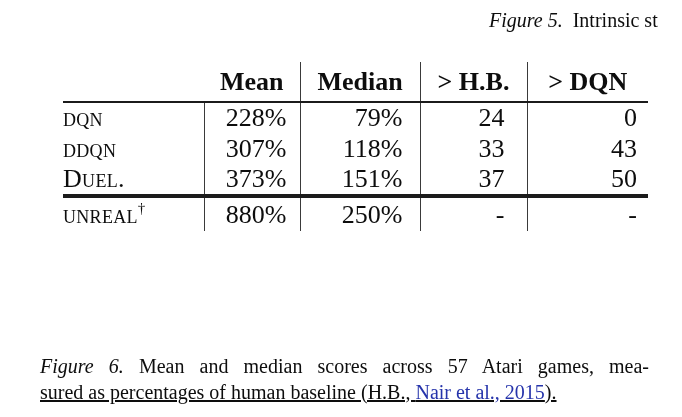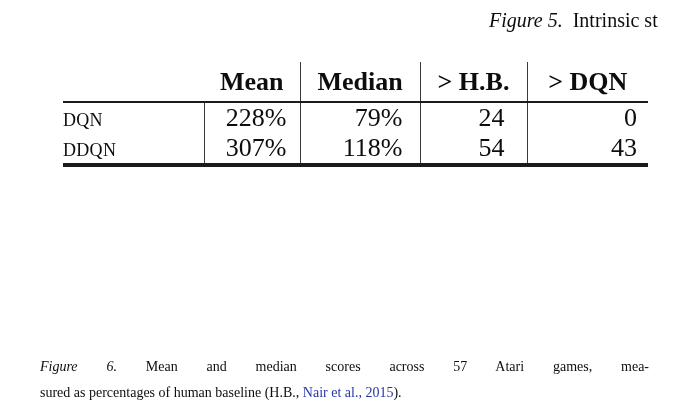--- a/index.html
+++ b/index.html
@@ -72,25 +72,25 @@
     line-height: 0;
     font-variant: normal;
   }
 
   
   .caption {
     position: absolute;
     left: 40px;
     top: 354px;
     width: 609px;
-    font-size: 14px;
+    font-size: 20px;
     line-height: 25.5px;
   }
   .caption .line1 { text-align: justify; text-align-last: justify; white-space: nowrap; }
-  .caption .line2 { text-align: left; white-space: nowrap; }
+  .caption .line2 { text-align: left; white-space: nowrap; text-decoration: underline; }
   .cite { color: var(--citec, #2634ab); cursor: pointer; }
 </style>
 </head>
 <body>
 
 <div class="fig5-frag">
   <span class="ital">Figure 5.</span>
   <span>&nbsp;</span><span>Intrinsic st</span>
 </div>
 
@@ -117,31 +117,45 @@
     <td class="val c-mean v">228%</td>
     <td class="val c-median v">79%</td>
     <td class="val c-hb v">24</td>
     <td class="val c-dqn v">0</td>
   </tr>
 
   <tr class="body-row">
     <td class="lbl">ddqn</td>
     <td class="val c-mean v">307%</td>
     <td class="val c-median v">118%</td>
-    <td class="val c-hb v">54</td>
+    <td class="val c-hb v">33</td>
     <td class="val c-dqn v">43</td>
   </tr>
 
+  <tr class="body-row">
+    <td class="lbl">Duel.</td>
+    <td class="val c-mean v">373%</td>
+    <td class="val c-median v">151%</td>
+    <td class="val c-hb v">37</td>
+    <td class="val c-dqn v">50</td>
+  </tr>
 
 
 
 
   <tr class="dbl-rule">
     <td colspan="5"></td>
   </tr>
 
+  <tr class="body-row row-unreal">
+    <td class="lbl"><span>unreal</span><sup class="dag">†</sup></td>
+    <td class="val c-mean v">880%</td>
+    <td class="val c-median v">250%</td>
+    <td class="val c-hb v">-</td>
+    <td class="val c-dqn v">-</td>
+  </tr>
 </tbody>
   </table>
 
 <div class="caption">
   <div class="line1"><span class="ital">Figure 6.</span> <span>Mean and median scores across 57 Atari games, mea-</span></div>
   <div class="line2"><span>sured as percentages of human baseline (H.B., </span><span class="cite">Nair et al., 2015</span><span>).</span></div>
 </div>
 
 </body></html>

